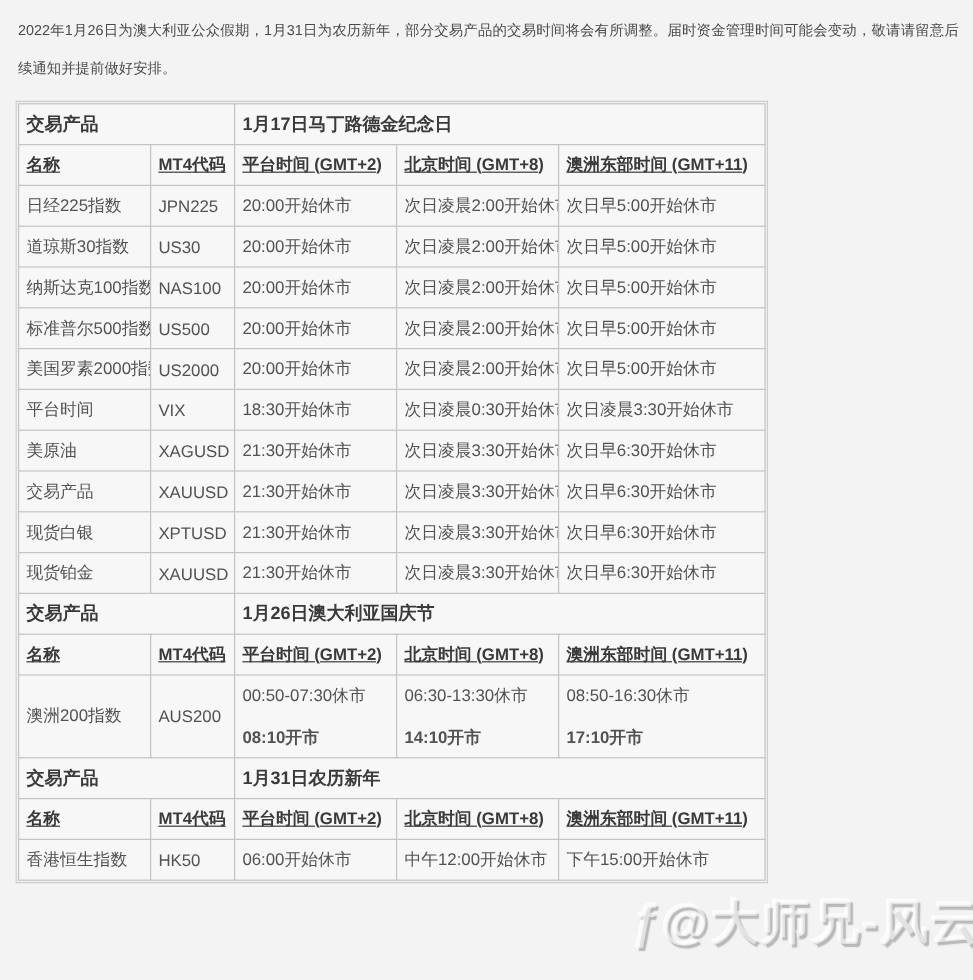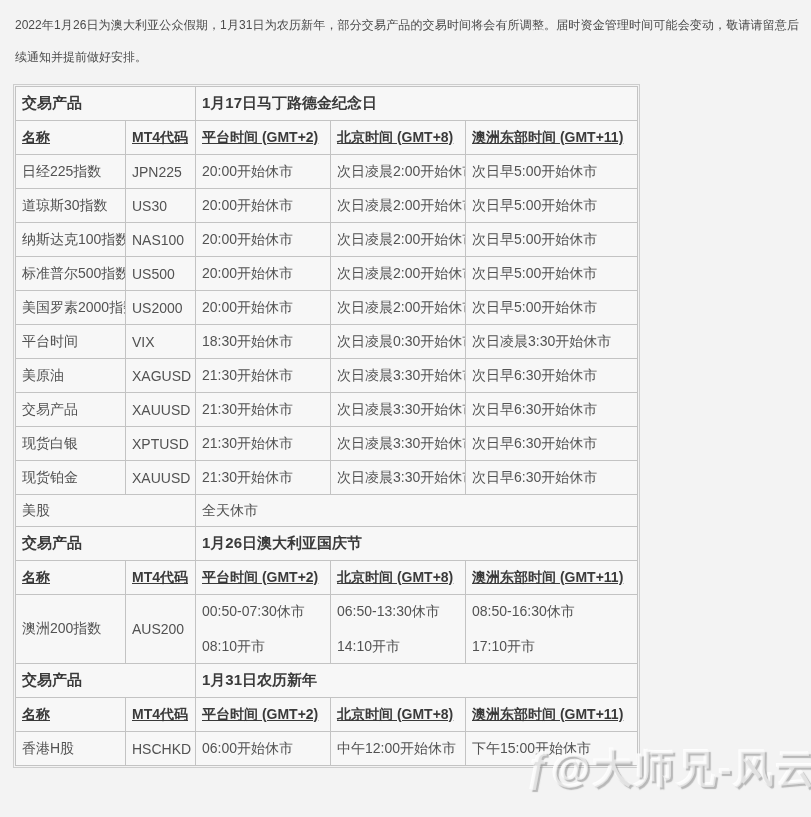--- a/index.html
+++ b/index.html
@@ -28,21 +28,21 @@
   td{
     border:1px solid var(--border);
     font-size:14px;padding:0 6px;height:34px;
     vertical-align:middle;color:var(--text);
     overflow:hidden;white-space:nowrap;
   }
   tr[data-name="section-header-row"] td{font-weight:bold;color:var(--head);font-size:15px;height:34px;}
   tr[data-name="column-header-row"] td{font-weight:bold;color:var(--head);text-decoration:underline;}
   tr.tall td{height:69px;}
   td .line{line-height:19px;}
-  td .line + .line{margin-top:16px;}
+  td .line + .line{margin-top:16px;font-weight:bold;}
   tr[data-name="span-row"] td{height:32px;}
   .watermark{
     position:absolute;top:741px;left:526px;
     font-size:40px;font-weight:bold;letter-spacing:2px;white-space:nowrap;
     color:rgba(248,248,248,0.62);
     text-shadow:2px 2px 1px rgba(125,125,125,0.5), -1px -1px 0 rgba(255,255,255,0.85);
     pointer-events:none;
   }
   .watermark .logo{font-style:italic;margin-right:1px;}
 </style>
@@ -134,65 +134,61 @@
         <td data-name="beijing-time">次日凌晨3:30开始休市</td>
         <td data-name="aest-time">次日早6:30开始休市</td>
       </tr>
       <tr data-name="table-row">
         <td data-name="product-name">现货铂金</td>
         <td data-name="mt4-code">XAUUSD</td>
         <td data-name="platform-time">21:30开始休市</td>
         <td data-name="beijing-time">次日凌晨3:30开始休市</td>
         <td data-name="aest-time">次日早6:30开始休市</td>
       </tr>
-      <tr data-name="span-row">
-        <td colspan="2" data-name="product-name">美股</td>
-        <td colspan="3" data-name="status-text">全天休市</td>
-      </tr>
       <tr data-name="section-header-row">
         <td colspan="2" data-name="product-label">交易产品</td>
         <td colspan="3" data-name="section-title">1月26日澳大利亚国庆节</td>
       </tr>
       <tr data-name="column-header-row">
         <td data-name="column-header">名称</td>
         <td data-name="column-header">MT4代码</td>
         <td data-name="column-header">平台时间 (GMT+2)</td>
         <td data-name="column-header">北京时间 (GMT+8)</td>
         <td data-name="column-header">澳洲东部时间 (GMT+11)</td>
       </tr>
       <tr data-name="table-row" class="tall">
         <td data-name="product-name">澳洲200指数</td>
         <td data-name="mt4-code">AUS200</td>
         <td data-name="platform-time">
           <div class="line" data-name="time-line">00:50-07:30休市</div>
           <div class="line" data-name="time-line">08:10开市</div>
         </td>
         <td data-name="beijing-time">
-          <div class="line" data-name="time-line">06:50-13:30休市</div>
+          <div class="line" data-name="time-line">06:30-13:30休市</div>
           <div class="line" data-name="time-line">14:10开市</div>
         </td>
         <td data-name="aest-time">
           <div class="line" data-name="time-line">08:50-16:30休市</div>
           <div class="line" data-name="time-line">17:10开市</div>
         </td>
       </tr>
       <tr data-name="section-header-row">
         <td colspan="2" data-name="product-label">交易产品</td>
         <td colspan="3" data-name="section-title">1月31日农历新年</td>
       </tr>
       <tr data-name="column-header-row">
         <td data-name="column-header">名称</td>
         <td data-name="column-header">MT4代码</td>
         <td data-name="column-header">平台时间 (GMT+2)</td>
         <td data-name="column-header">北京时间 (GMT+8)</td>
         <td data-name="column-header">澳洲东部时间 (GMT+11)</td>
       </tr>
       <tr data-name="table-row">
-        <td data-name="product-name">香港H股</td>
-        <td data-name="mt4-code">HSCHKD</td>
+        <td data-name="product-name">香港恒生指数</td>
+        <td data-name="mt4-code">HK50</td>
         <td data-name="platform-time">06:00开始休市</td>
         <td data-name="beijing-time">中午12:00开始休市</td>
         <td data-name="aest-time">下午15:00开始休市</td>
       </tr>
     </tbody>
 </table>
 
 <div class="watermark" data-name="watermark"><span class="logo" data-name="watermark-logo-icon">ƒ</span><span data-name="watermark-text">@大师兄-风云资管</span></div>
 
 </body></html>

